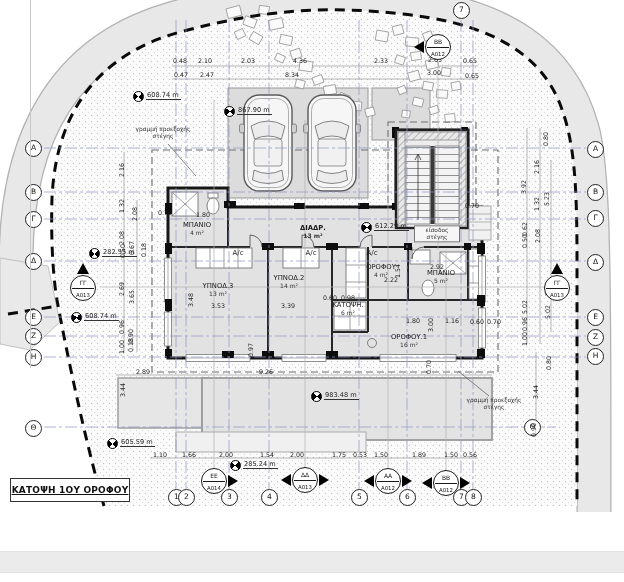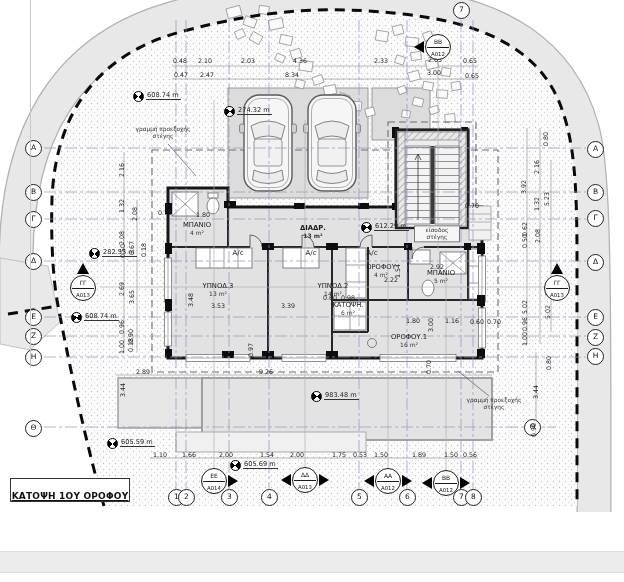--- a/index.html
+++ b/index.html
@@ -25,21 +25,21 @@
   .smk{position:absolute;width:30px;height:30px;margin:-15px 0 0 -15px;}
   .smk .c{position:absolute;inset:2px;border:1px solid #1a1a1a;border-radius:50%;background:#fff;}
   .smk .c::after{content:"";position:absolute;left:1px;right:1px;top:50%;border-top:0.8px solid #1a1a1a;}
   .smk .t{position:absolute;top:5.5px;left:0;right:0;text-align:center;font-size:6px;color:#111;}
   .smk .b{position:absolute;bottom:5px;left:0;right:0;text-align:center;font-size:5.4px;color:#111;}
   .tri{position:absolute;width:0;height:0;}
   .tri.w{left:-9px;top:9px;border-top:6px solid transparent;border-bottom:6px solid transparent;border-right:10px solid #000;}
   .tri.e{right:-9px;top:9px;border-top:6px solid transparent;border-bottom:6px solid transparent;border-left:10px solid #000;}
   .tri.n{left:9px;top:-10px;border-left:6px solid transparent;border-right:6px solid transparent;border-bottom:11px solid #000;}
   .title-box{position:absolute;left:10px;top:478px;width:118px;height:22px;border:1px solid #333;
-             background:#fff;display:flex;align-items:flex-end;justify-content:center;}
+             background:#fff;display:flex;align-items:center;justify-content:center;}
   .title-box span{font-weight:bold;font-size:9px;text-decoration:underline;letter-spacing:0.2px;color:#111;}
   .footer-band{position:absolute;left:0;top:551px;width:624px;height:20px;background:#ebebeb;
                border-top:1px solid #e0e0e0;border-bottom:1px solid #e0e0e0;}
   .pageline{position:absolute;left:30px;top:0;width:1px;height:368px;background:#c8c8c8;}
 </style>
 </head>
 <body>
 
 <div class="stage">
 
@@ -358,21 +358,21 @@
         <div class="ar">4 m²</div>
       </div>
       <div class="room" style="left: 313px; top: 232px; font-weight: bold;">
         <div>ΔΙΑΔΡ.</div>
         <div class="ar">13 m²</div>
       </div>
       <div class="room" style="left: 218px; top: 290px;">
         <div>ΥΠΝΟΔ.3</div>
         <div class="ar">13 m²</div>
       </div>
-      <div class="room" style="left: 289px; top: 290px; margin-left: 44px;">
+      <div class="room" style="left: 289px; top: 282px;">
         <div>ΥΠΝΟΔ.2</div>
         <div class="ar">14 m²</div>
       </div>
       <div class="room" style="left: 381px; top: 271px;">
         <div>ΟΡΟΦΟΥ</div>
         <div class="ar">4 m²</div>
       </div>
       <div class="room" style="left: 441px; top: 277px;">
         <div>ΜΠΑΝΙΟ</div>
         <div class="ar">5 m²</div>
@@ -390,21 +390,21 @@
       <div class="dim ac" style="left: 372px; top: 253px;">A/c</div>
       <div class="note" style="left: 163px; top: 133px;">γραμμή προεξοχής στέγης</div>
       <div class="note" style="left: 494px; top: 404px;">γραμμή προεξοχής στέγης</div>
       <div class="note boxed" style="left: 437px; top: 234px;">είσοδος στέγης</div>
       <div class="elev" style="left: 133px; top: 91px;">
         <span class="esym"></span>
         <span class="etxt">608.74 m</span>
       </div>
       <div class="elev" style="left: 224px; top: 106px;">
         <span class="esym"></span>
-        <span class="etxt">274.32 m</span>
+        <span class="etxt">867.90 m</span>
       </div>
       <div class="elev" style="left: 89px; top: 248px;">
         <span class="esym"></span>
         <span class="etxt">282.55 m</span>
       </div>
       <div class="elev" style="left: 361px; top: 222px;">
         <span class="esym"></span>
         <span class="etxt">612.29 m</span>
       </div>
       <div class="elev" style="left: 71px; top: 312px;">
@@ -414,21 +414,21 @@
       <div class="elev" style="left: 311px; top: 391px;">
         <span class="esym"></span>
         <span class="etxt">983.48 m</span>
       </div>
       <div class="elev" style="left: 107px; top: 438px;">
         <span class="esym"></span>
         <span class="etxt">605.59 m</span>
       </div>
       <div class="elev" style="left: 230px; top: 460px;">
         <span class="esym"></span>
-        <span class="etxt">605.69 m</span>
+        <span class="etxt">285.24 m</span>
       </div>
       <div class="smk" style="left: 438px; top: 47px;">
         <div class="c"></div>
         <div class="t">ΒΒ</div>
         <div class="b">A012</div>
         <div class="tri w"></div>
       </div>
       <div class="smk" style="left: 83px; top: 288px;">
         <div class="c"></div>
         <div class="t">ΓΓ</div>

